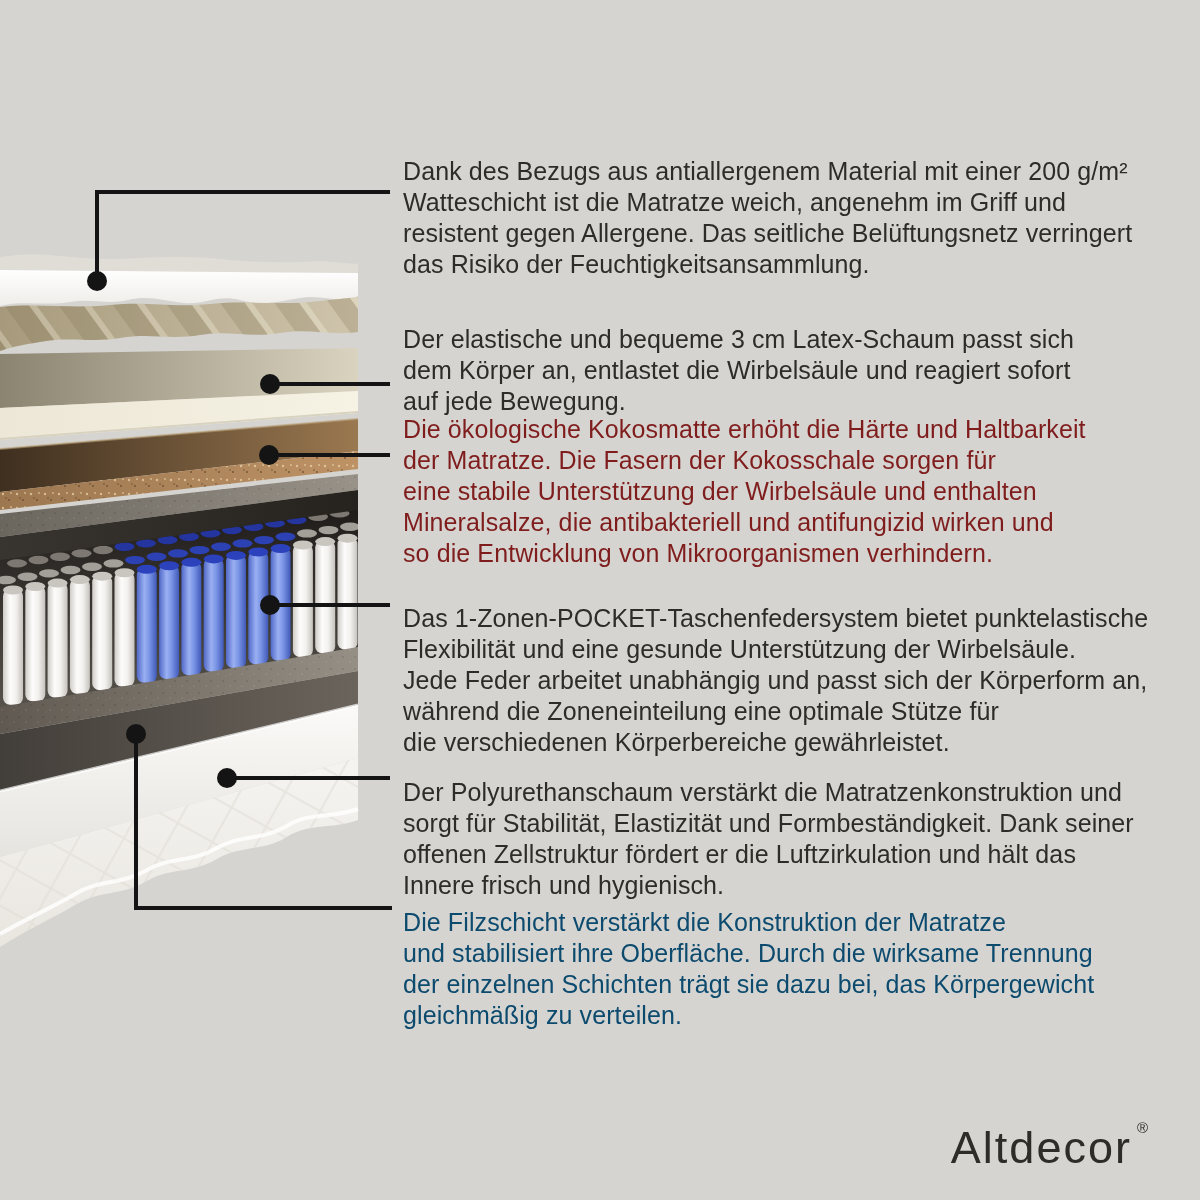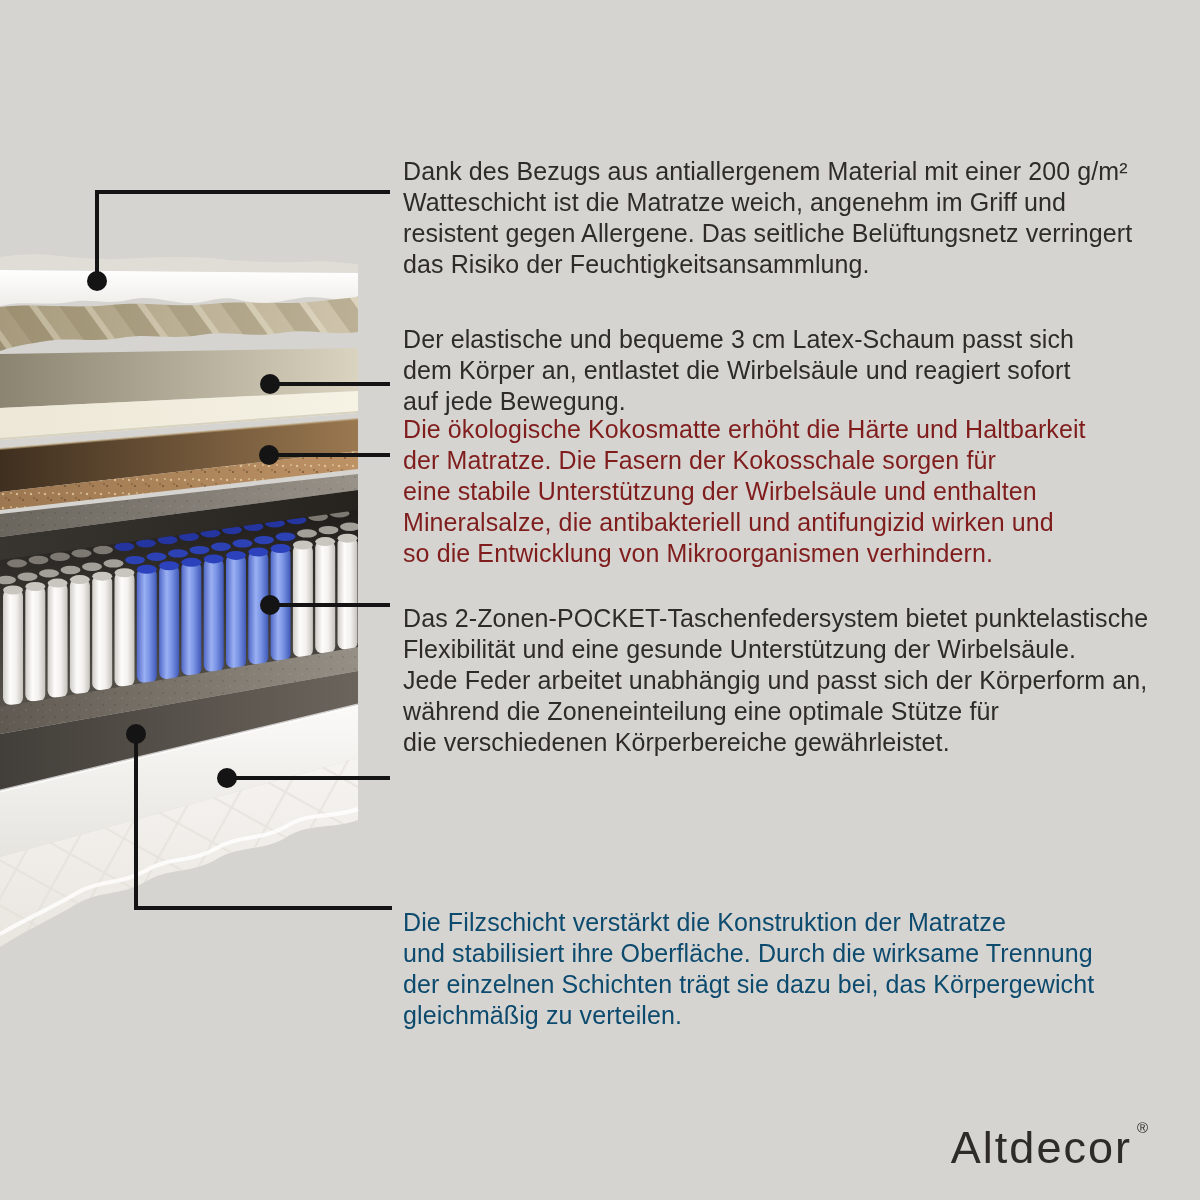--- a/index.html
+++ b/index.html
@@ -275,25 +275,29 @@
 resistent gegen Allergene. Das seitliche Belüftungsnetz verringert
 das Risiko der Feuchtigkeitsansammlung.</div>
   <div class="callout-text" style="top: 308px; color: rgb(46, 44, 41); margin-top: 16px;">Der elastische und bequeme 3 cm Latex-Schaum passt sich
 dem Körper an, entlastet die Wirbelsäule und reagiert sofort
 auf jede Bewegung.</div>
   <div class="callout-text" style="top: 414px; color: #7f1d1d;">Die ökologische Kokosmatte erhöht die Härte und Haltbarkeit
 der Matratze. Die Fasern der Kokosschale sorgen für
 eine stabile Unterstützung der Wirbelsäule und enthalten
 Mineralsalze, die antibakteriell und antifungizid wirken und
 so die Entwicklung von Mikroorganismen verhindern.</div>
-  <div class="callout-text" style="top: 603px; color: rgb(46, 44, 41);">Das 2-Zonen-POCKET-Taschenfedersystem bietet punktelastische
+  <div class="callout-text" style="top: 603px; color: rgb(46, 44, 41);">Das 1-Zonen-POCKET-Taschenfedersystem bietet punktelastische
 Flexibilität und eine gesunde Unterstützung der Wirbelsäule.
 Jede Feder arbeitet unabhängig und passt sich der Körperform an,
 während die Zoneneinteilung eine optimale Stütze für
 die verschiedenen Körperbereiche gewährleistet.</div>
+  <div class="callout-text" style="top: 777px; color: rgb(46, 44, 41);">Der Polyurethanschaum verstärkt die Matratzenkonstruktion und
+sorgt für Stabilität, Elastizität und Formbeständigkeit. Dank seiner
+offenen Zellstruktur fördert er die Luftzirkulation und hält das
+Innere frisch und hygienisch.</div>
   <div class="callout-text" style="top: 907px; color: #0c4a6e;">Die Filzschicht verstärkt die Konstruktion der Matratze
 und stabilisiert ihre Oberfläche. Durch die wirksame Trennung
 der einzelnen Schichten trägt sie dazu bei, das Körpergewicht
 gleichmäßig zu verteilen.</div>
 
   <div class="logo" style="color: rgb(46, 44, 41);">
     <span>Altdecor</span><span class="rmark">®</span>
   </div>
 
 </div>

